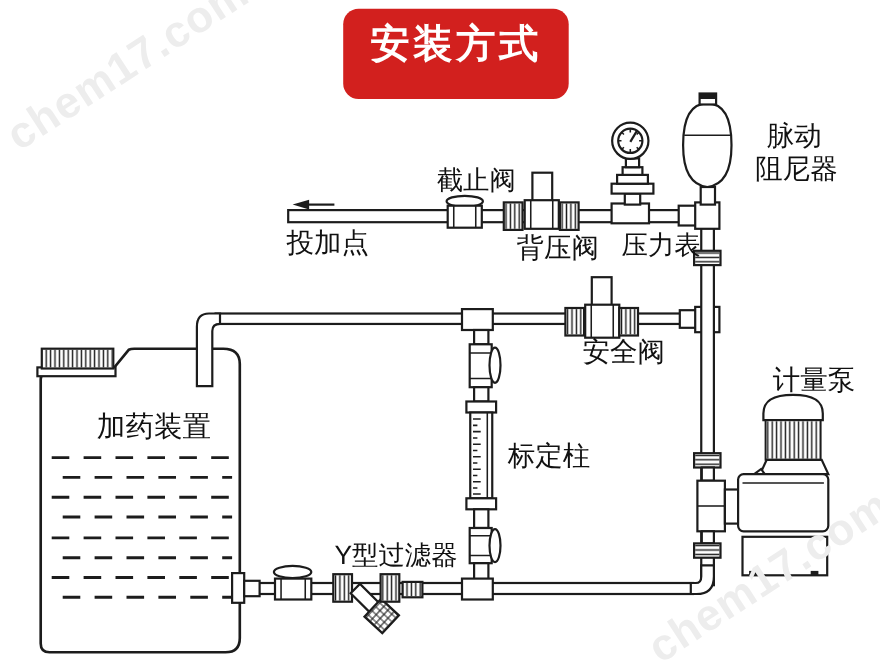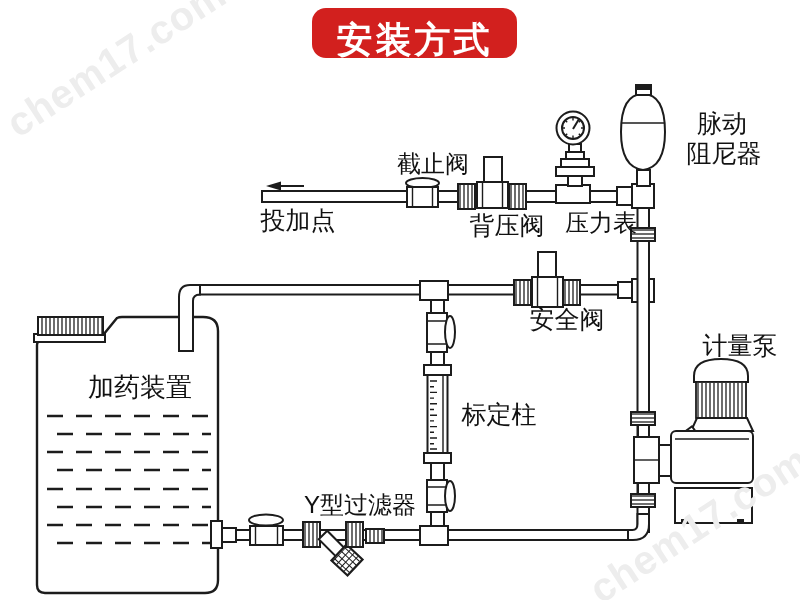--- a/index.html
+++ b/index.html
@@ -1,19 +1,19 @@
 <!DOCTYPE html>
 <html><head>
 <meta charset="utf-8">
 <style>
   html,body{margin:0;padding:0;}
   #stage{position:relative;width:800px;height:600px;background:#ffffff;overflow:hidden;
          font-family:"Liberation Sans","DejaVu Sans",sans-serif;}
   #diagram-svg{position:absolute;left:0;top:0;}
-  .banner{position:absolute;left:312px;top:8px;width:205px;height:50px;background:#d2201e;
+  .banner{position:absolute;left:312px;top:8px;width:205px;height:82px;background:#d2201e;
           border-radius:14px;color:#ffffff;font-size:36px;font-weight:bold;letter-spacing:3px;
           text-align:center;line-height:63px;z-index:3;}
   .wm{position:absolute;width:230px;font-size:40px;font-weight:bold;color:#ededed;
       text-align:center;transform:rotate(-33deg);z-index:2;letter-spacing:1px;pointer-events:none;}
   #wm1{left:-8px;top:42px;}
   #wm2{left:575px;top:508px;}
   .ln{stroke:#1c1c1c;fill:#fff;stroke-width:2;}
   .ln2{stroke:#1c1c1c;fill:#fff;stroke-width:2.4;}
   .st{stroke:#1c1c1c;fill:none;stroke-width:2;}
   .st1{stroke:#1c1c1c;fill:none;stroke-width:1.4;}

